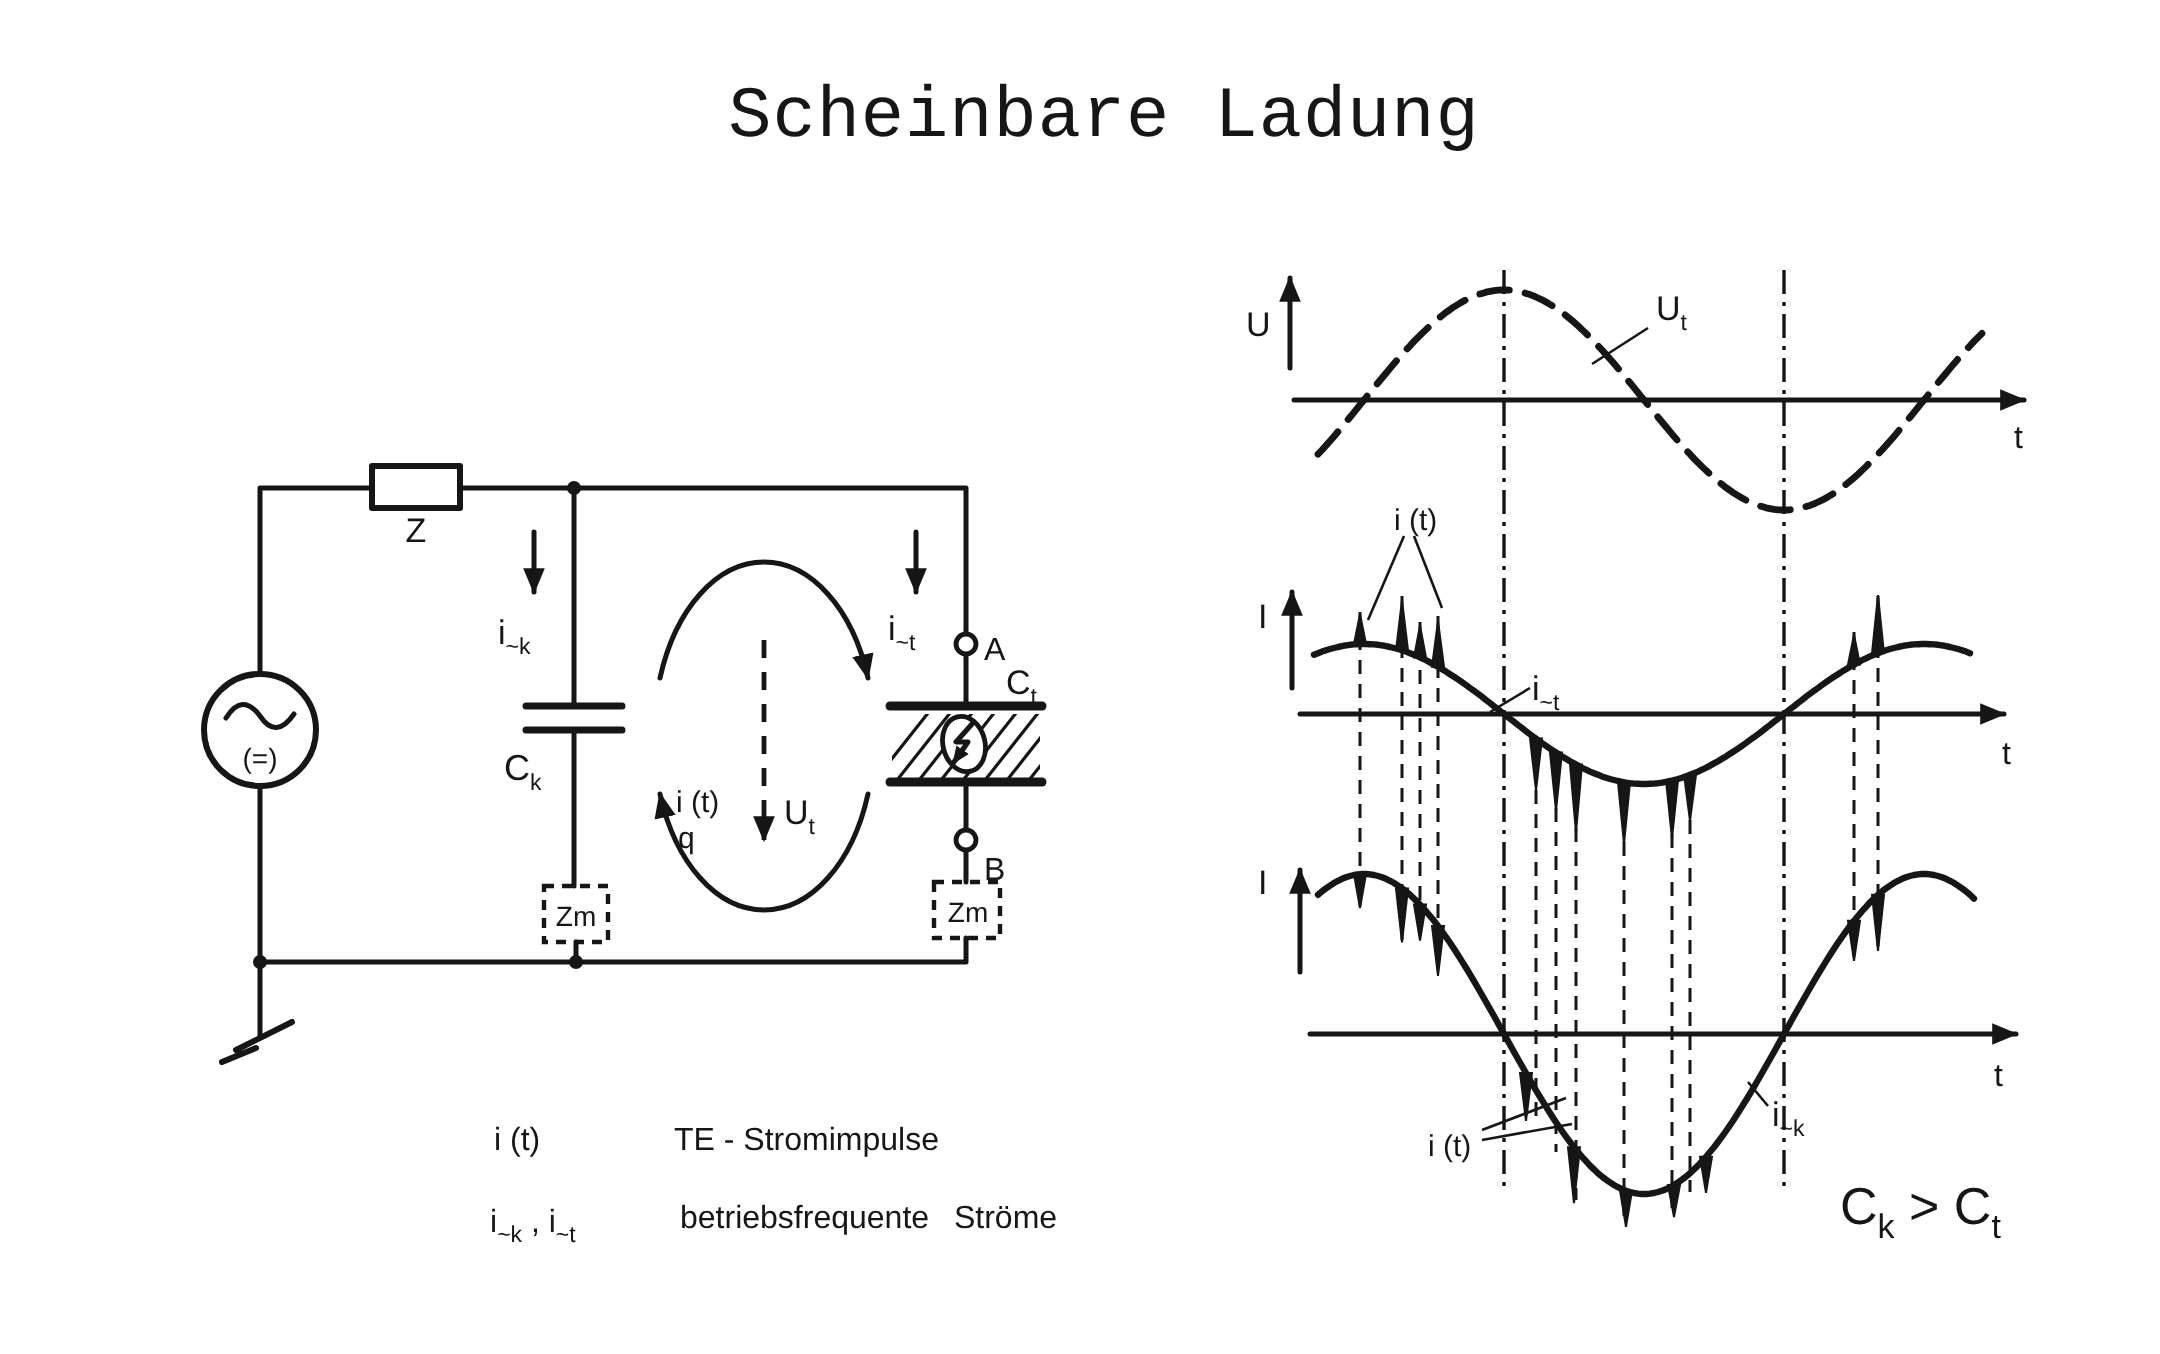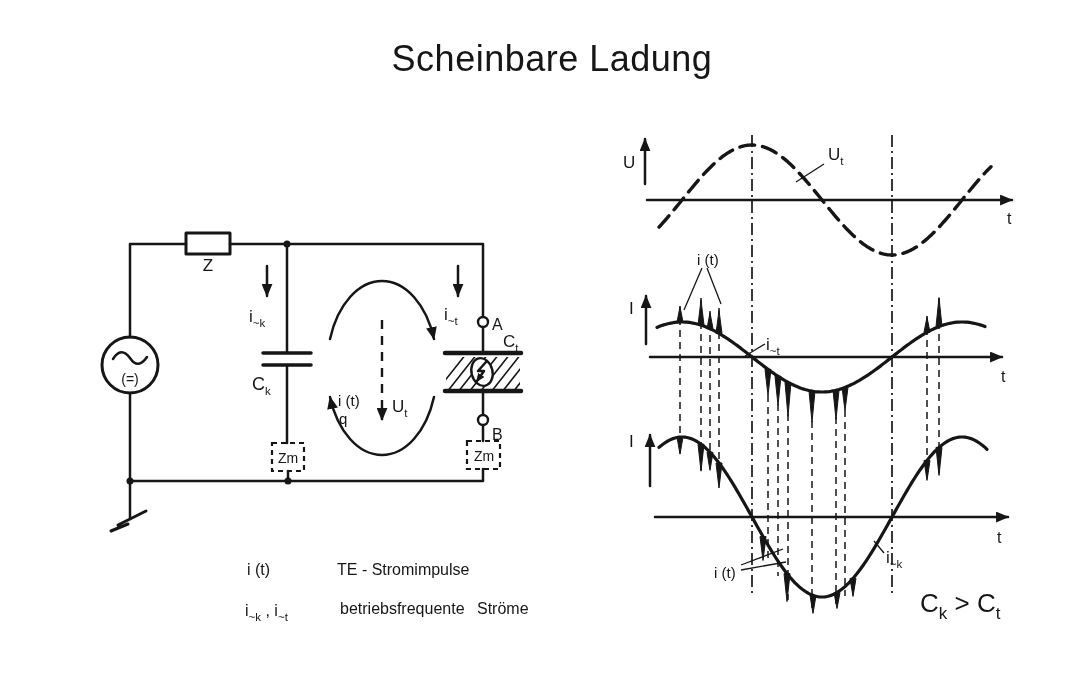--- a/index.html
+++ b/index.html
@@ -1,18 +1,18 @@
 <!DOCTYPE html>
 <html><head>
 <meta charset="utf-8">
 <style>
   html,body{margin:0;padding:0;background:#ffffff;width:1080px;height:677px;overflow:hidden;}
   #stage{position:relative;width:1080px;height:677px;background:#ffffff;}
   #title{position:absolute;left:12px;right:0;top:38px;text-align:center;
-         font-family:Liberation Sans, sans-serif;font-size:36px;color:#161616;letter-spacing:.5px;padding-left:12px;}
+         font-family:Liberation Mono, monospace;font-size:36px;color:#161616;letter-spacing:.5px;padding-left:12px;}
   svg{position:absolute;left:0;top:0;}
   .ink{stroke:#161616;fill:none;stroke-width:2.5;stroke-linecap:round;stroke-linejoin:round;}
   .w3{stroke-width:3;} .w35{stroke-width:3.5;} .w45{stroke-width:4.5;}
   .thin{stroke-width:1.6;}
   .lead{stroke:#161616;stroke-width:1.3;fill:none;}
   .dashbox{stroke:#161616;fill:none;stroke-width:2.2;stroke-dasharray:5 4;}
   .dot{fill:#161616;stroke:none;}
   .node{fill:#ffffff;stroke:#161616;stroke-width:2.4;}
   .dasharrow{stroke:#161616;stroke-width:2.4;fill:none;stroke-dasharray:9 7;}
   .curve{fill:none;stroke:#161616;stroke-width:3.2;stroke-linecap:round;stroke-linejoin:round;}

